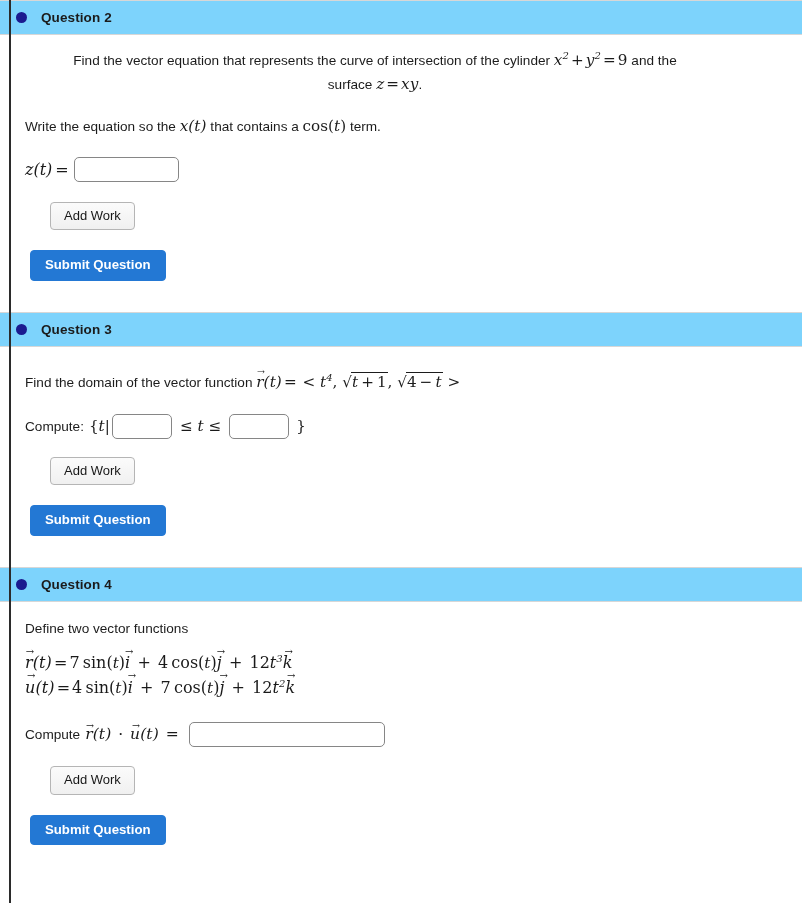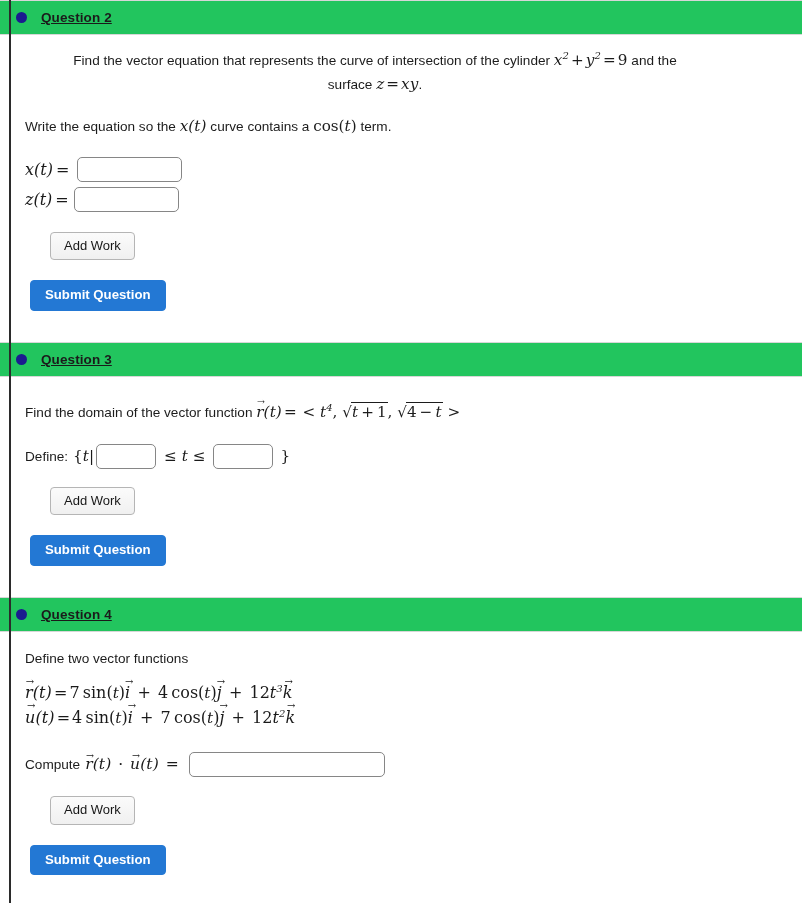--- a/index.html
+++ b/index.html
@@ -38,22 +38,21 @@
   .question-block { position: relative; }
 
   .q-header {
     position: relative;
     border-top: 1px solid #d7d7d7;
     border-bottom: 1px solid #d7d7d7;
     height: 33px;
     display: flex;
     align-items: center;
     padding-left: 16px;
-    background: #22c55e;
-    text-decoration: underline;
+    background: #7dd3fc;
   }
   .q-header.first { border-top: 1px solid #d7d7d7; }
 
   .q-bullet {
     width: 11px;
     height: 11px;
     border-radius: 50%;
     background: #1b1b8f;
     flex: none;
     margin-right: 14px;
@@ -209,29 +208,25 @@
     </div>
 
     <div class="q-body">
 
       <div class="prose" style="padding-top:14px;text-align:center;">
         <span>Find the vector equation that represents the curve of intersection of the cylinder </span><span class="mathserif">x<sup class="sq">2</sup><span class="op">+</span>y<sup class="sq">2</sup><span class="op">=</span><span class="mathup">9</span></span><span> and the</span><br>
         <span>surface </span><span class="mathserif">z<span class="op">=</span>xy</span><span>.</span>
       </div>
 
       <div class="prose" style="padding-top:19px;">
-        <span>Write the equation so the </span><span class="mathserif">x(t)</span><span> curve contains a </span><span class="mathup">cos(<span class="mathserif">t</span>)</span><span> term.</span>
+        <span>Write the equation so the </span><span class="mathserif">x(t)</span><span> that contains a </span><span class="mathup">cos(<span class="mathserif">t</span>)</span><span> term.</span>
       </div>
 
       <div style="padding-top:16px;">
 
-        <div class="eqrow">
-          <span class="eqlabel">x(t)<span class="eqsign">=</span></span>
-          <input class="ansbox w105" type="text" value="" style="">
-        </div>
 
 
         <div class="eqrow">
           <span class="eqlabel">z(t)<span class="eqsign">=</span></span>
           <input class="ansbox w105" type="text" style="margin-left: -3px;" value="">
         </div>
 
       </div>
 
       <div style="padding-top:17px;">
@@ -252,21 +247,21 @@
       <span class="q-title">Question 3</span>
     </div>
 
     <div class="q-body">
 
       <div class="prose" style="padding-top:24px;">
         <span>Find the domain of the vector function </span><span class="vec mathserif" style="font-size:15.2px;"><span class="arrow">→</span>r</span><span class="mathserif">(t)</span><span class="op">=</span>&nbsp;<span class="mathup">&lt;&nbsp;<span class="mathserif">t</span><sup class="sq">4</sup>,&nbsp;<span class="rad"><span class="radsym">√</span><span class="radband"><span class="mathserif">t</span> + 1</span></span>,&nbsp;<span class="rad"><span class="radsym">√</span><span class="radband">4 − <span class="mathserif">t</span></span></span>&nbsp;&gt;</span>
       </div>
 
       <div style="padding-top:19px; display:flex; align-items:center;">
-        <span class="prose">Define:</span>
+        <span class="prose">Compute:</span>
         <span class="mathup" style="padding-left:5px;">{<span class="mathserif">t</span>|</span>
         <input class="ansbox w60" type="text" style="margin-left: 2px;" value="">
         <span class="mathup" style="padding:0 8px;">≤&nbsp;<span class="mathserif">t</span>&nbsp;≤</span>
         <input class="ansbox w60" type="text" value="" style="">
         <span class="mathup" style="padding-left:7px;">}</span>
       </div>
 
       <div style="padding-top:18px;">
         <button class="btn-addwork">Add Work</button>
       </div>

